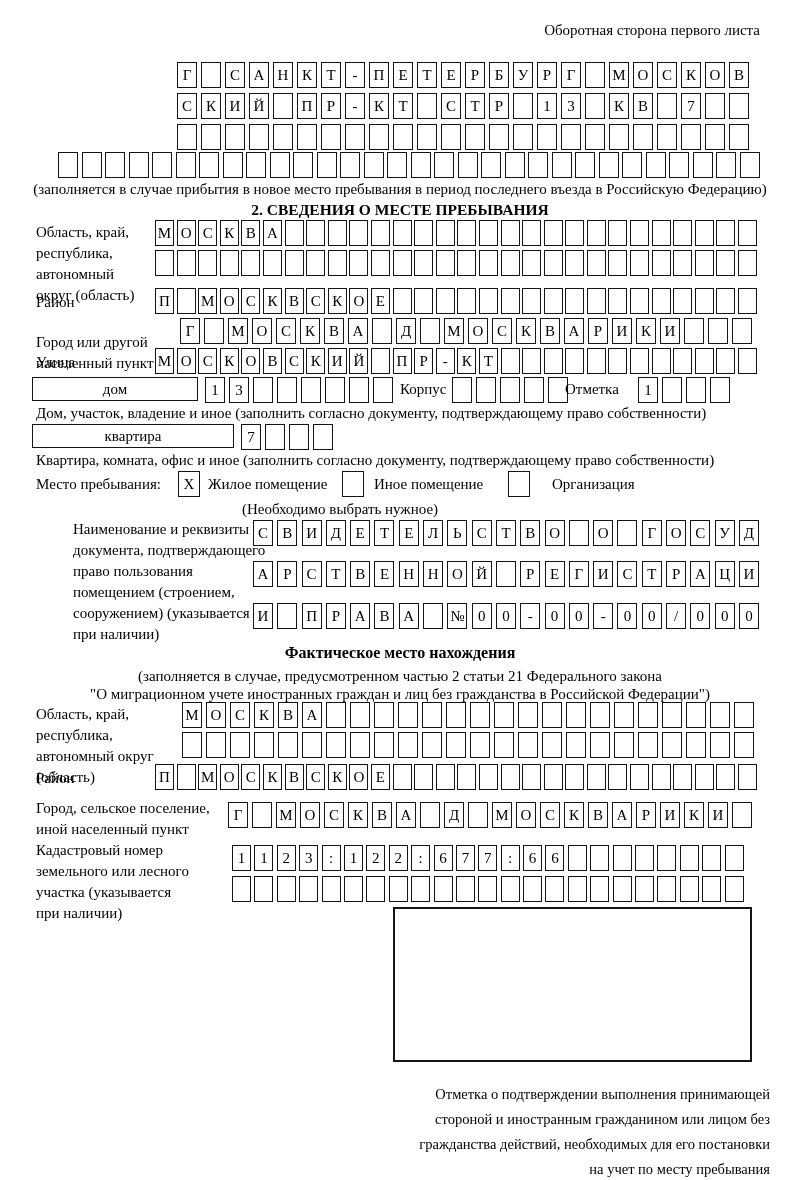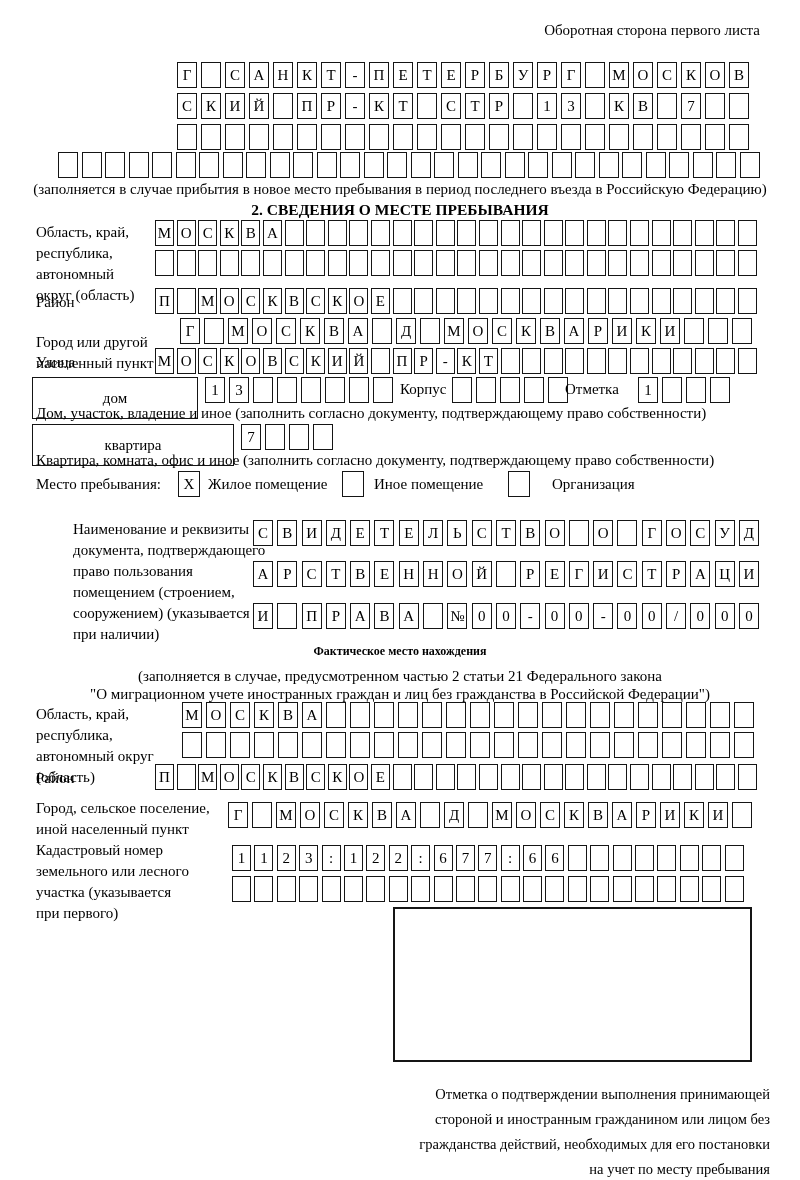--- a/index.html
+++ b/index.html
@@ -8,21 +8,21 @@
   .label{position:absolute;font-size:15px;line-height:21px;white-space:pre-line;color:#000;}
   .note{position:absolute;font-size:15px;line-height:17px;color:#000;}
   .center{left:0;width:800px;text-align:center;}
   .title{position:absolute;font-size:15.5px;font-weight:bold;}
   .cellrow{position:absolute;display:flex;}
   .cell{width:20px;height:26px;border:1.6px solid #151515;box-sizing:border-box;
         display:flex;align-items:center;justify-content:center;font-size:15px;background:#fff;}
   .r24{gap:4px;} .r30{gap:3.5px;} .r21{gap:4.3px;} .r22{gap:4px;} .r8{gap:4px;} .r5{gap:4px;} .r4{gap:4px;}
   .r28{gap:2.6px;} .r28 .cell{width:19px;}
   .r23{gap:3.4px;} .r23 .cell{width:19px;}
-  .widebox{position:absolute;height:42px;border:1.6px solid #151515;box-sizing:border-box;
+  .widebox{position:absolute;height:24px;border:1.6px solid #151515;box-sizing:border-box;
         display:flex;align-items:center;justify-content:center;font-size:15px;background:#fff;}
   .cbx{position:absolute;width:22px;height:26px;border:1.6px solid #151515;box-sizing:border-box;
         display:flex;align-items:center;justify-content:center;font-size:15px;background:#fff;}
   .inline-label{position:absolute;font-size:15px;}
   #stamp-box{position:absolute;border:2px solid #151515;box-sizing:border-box;background:#fff;}
 </style>
 </head>
 <body>
 
 <div id="page">
@@ -338,20 +338,21 @@
     </div>
   <div class="note" style="left:36px;top:452px;">Квартира, комната, офис и иное (заполнить согласно документу, подтверждающему право собственности)</div>
 
   <div class="inline-label" style="left:36px;top:476px;">Место пребывания:</div>
   <div class="cbx" style="left:178px;top:471px;">X</div>
   <div class="inline-label" style="left:208px;top:476px;">Жилое помещение</div>
   <div class="cbx" style="left:342px;top:471px;"></div>
   <div class="inline-label" style="left:374px;top:476px;">Иное помещение</div>
   <div class="cbx" style="left:508px;top:471px;"></div>
   <div class="inline-label" style="left:552px;top:476px;">Организация</div>
+  <div class="note" style="left:150px;top:501px;width:380px;text-align:center;">(Необходимо выбрать нужное)</div>
 
   <div class="label" style="left:36px;top:519px;margin-left:37px;">Наименование и реквизиты
 документа, подтверждающего
 право пользования
 помещением (строением,
 сооружением) (указывается
 при наличии)</div>
   <div class="cellrow r21" style="left:253px;top:520px">
       <div class="cell">С</div>
       <div class="cell">В</div>
@@ -415,21 +416,21 @@
       <div class="cell">0</div>
       <div class="cell">-</div>
       <div class="cell">0</div>
       <div class="cell">0</div>
       <div class="cell">/</div>
       <div class="cell">0</div>
       <div class="cell">0</div>
       <div class="cell">0</div>
     </div>
 
-  <div class="title center" style="top:644px;font-size:12px;">Фактическое место нахождения</div>
+  <div class="title center" style="top:644px;font-size:16px;">Фактическое место нахождения</div>
   <div class="note center" style="top:668px;">(заполняется в случае, предусмотренном частью 2 статьи 21 Федерального закона</div>
   <div class="note center" style="top:686px;">"О миграционном учете иностранных граждан и лиц без гражданства в Российской Федерации")</div>
 
   <div class="label" style="left:36px;top:704px;">Область, край,
 республика,
 автономный округ
 (область)</div>
   <div class="cellrow r24" style="left:182px;top:702px">
       <div class="cell">М</div>
       <div class="cell">О</div>
@@ -538,21 +539,21 @@
       <div class="cell">Р</div>
       <div class="cell">И</div>
       <div class="cell">К</div>
       <div class="cell">И</div>
       <div class="cell"></div>
     </div>
 
   <div class="label" style="left:36px;top:840px;">Кадастровый номер
 земельного или лесного
 участка (указывается
-при первого)</div>
+при наличии)</div>
   <div class="cellrow r23" style="left:232px;top:845px">
       <div class="cell">1</div>
       <div class="cell">1</div>
       <div class="cell">2</div>
       <div class="cell">3</div>
       <div class="cell">:</div>
       <div class="cell">1</div>
       <div class="cell">2</div>
       <div class="cell">2</div>
       <div class="cell">:</div>

